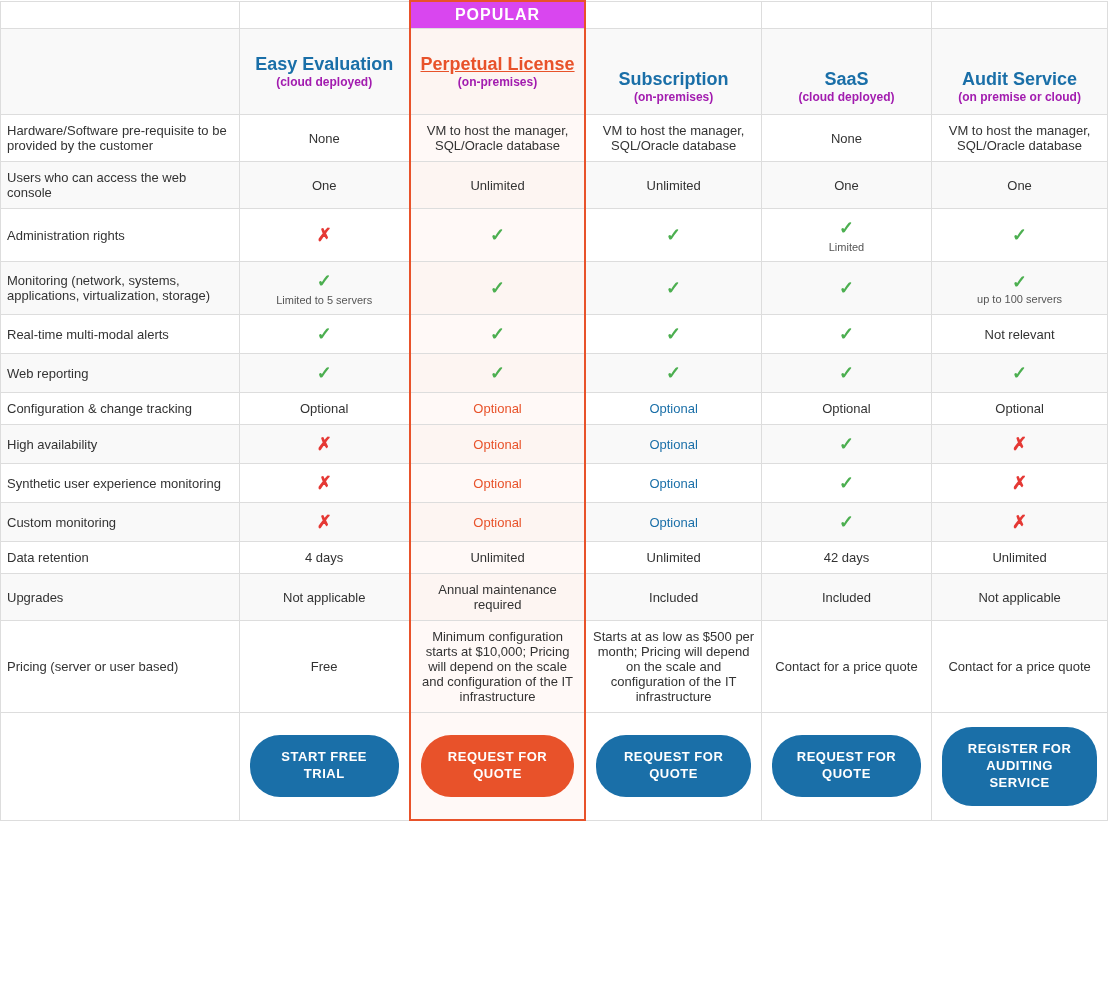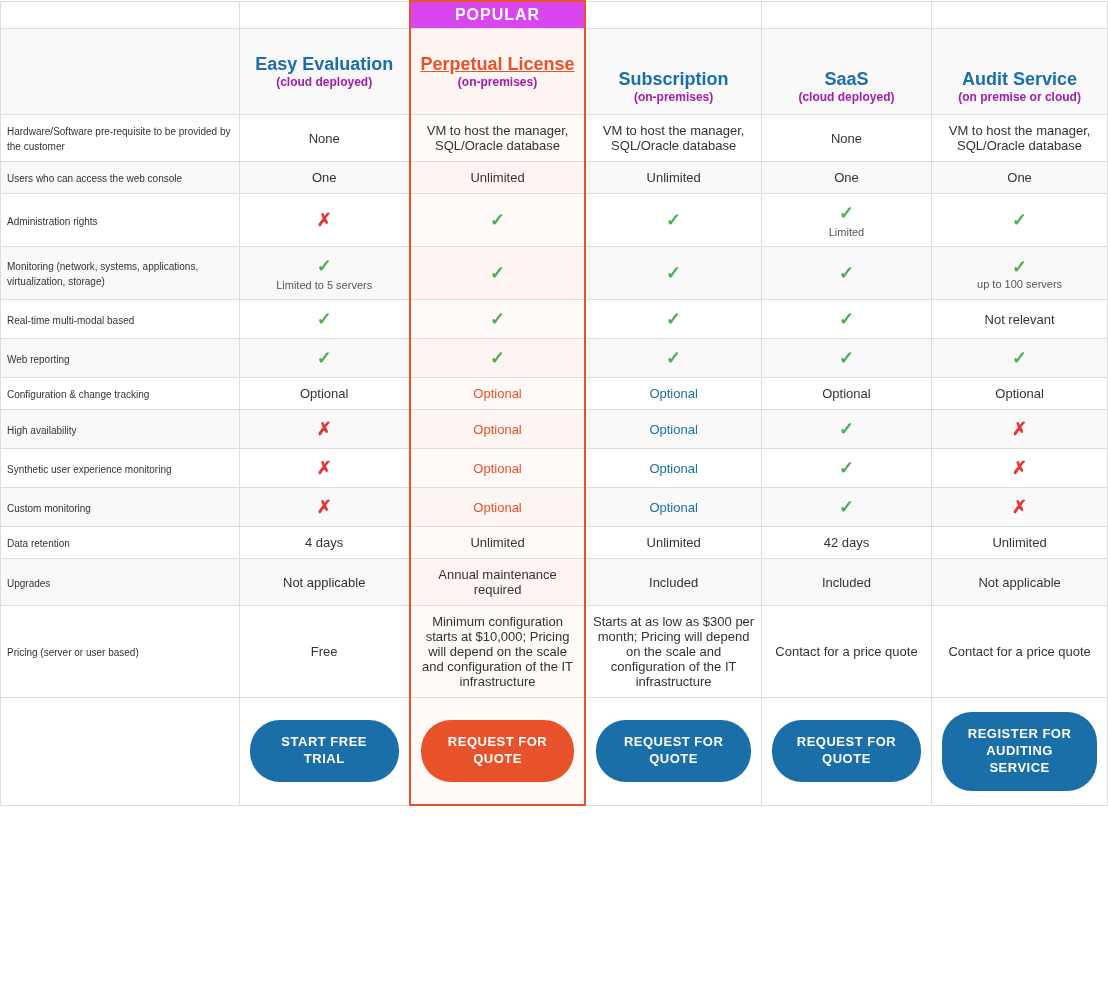--- a/index.html
+++ b/index.html
@@ -24,21 +24,21 @@
     .perpetual-col { border-left: 2px solid #e8522a; border-right: 2px solid #e8522a; }
     .check { color: #4caf50; font-size: 18px; font-weight: bold; }
     .cross { color: #e53935; font-size: 18px; font-weight: bold; }
     .optional-blue { color: #1a6fa8; }
     .optional-orange { color: #e8522a; }
     .local-blue { color: #1a6fa8; }
     .btn { display: inline-block; padding: 14px 18px; border-radius: 30px; color: #fff; font-weight: bold; font-size: 13px; border: none; cursor: pointer; text-align: center; line-height: 1.3; letter-spacing: 0.5px; }
     .btn-blue { background: #1a6fa8; }
     .btn-orange { background: #e8522a; }
     .header-row th { padding-top: 10px; padding-bottom: 10px; }
-    .feature-label { color: #333; font-size: 10px; }
+    .feature-label { color: #333; font-size: 13px; }
     tr:nth-child(even) td, tr:nth-child(even) th { background: #f9f9f9; }
     tr:nth-child(even) .perpetual-col { background: #fdf5f2; }
     tr:nth-child(odd) .perpetual-col { background: #fff9f7; }
     .btn-cell { padding: 14px 10px; border-top: 1px solid #ddd; }
     .limited-text { font-size: 11px; color: #555; display: block; margin-top: 2px; }
     .up100 { font-size: 11px; color: #555; display: block; }
   </style>
 </head>
 <body>
 
@@ -114,21 +114,21 @@
   </tr>
         <tr>
     <td><span class="feature-label">Monitoring (network, systems, applications, virtualization, storage)</span></td>
     <td><span class="check">✓</span><span class="limited-text">Limited to 5 servers</span></td>
     <td class="perpetual-col"><span class="check">✓</span></td>
     <td><span class="check">✓</span></td>
     <td><span class="check">✓</span></td>
     <td><span class="check">✓</span><span class="up100">up to 100 servers</span></td>
   </tr>
         <tr>
-    <td><span class="feature-label">Real-time multi-modal based</span></td>
+    <td><span class="feature-label">Real-time multi-modal alerts</span></td>
     <td><span class="check">✓</span></td>
     <td class="perpetual-col"><span class="check">✓</span></td>
     <td><span class="check">✓</span></td>
     <td><span class="check">✓</span></td>
     <td><span>Not relevant</span></td>
   </tr>
         <tr>
     <td><span class="feature-label">Web reporting</span></td>
     <td><span class="check">✓</span></td>
     <td class="perpetual-col"><span class="check">✓</span></td>
@@ -181,21 +181,21 @@
     <td><span>Not applicable</span></td>
     <td class="perpetual-col"><span>Annual maintenance required</span></td>
     <td><span>Included</span></td>
     <td><span>Included</span></td>
     <td><span>Not applicable</span></td>
   </tr>
         <tr>
     <td><span class="feature-label">Pricing (server or user based)</span></td>
     <td><span>Free</span></td>
     <td class="perpetual-col"><span>Minimum configuration starts at $10,000; Pricing will depend on the scale and configuration of the IT infrastructure</span></td>
-    <td><span>Starts at as low as $300 per month; Pricing will depend on the scale and configuration of the IT infrastructure</span></td>
+    <td><span>Starts at as low as $500 per month; Pricing will depend on the scale and configuration of the IT infrastructure</span></td>
     <td><span>Contact for a price quote</span></td>
     <td><span>Contact for a price quote</span></td>
   </tr>
       </tbody>
     <tfoot>
       <tr>
         <td></td>
         <td class="btn-cell">
           <button class="btn btn-blue">START FREE TRIAL</button>
         </td>

